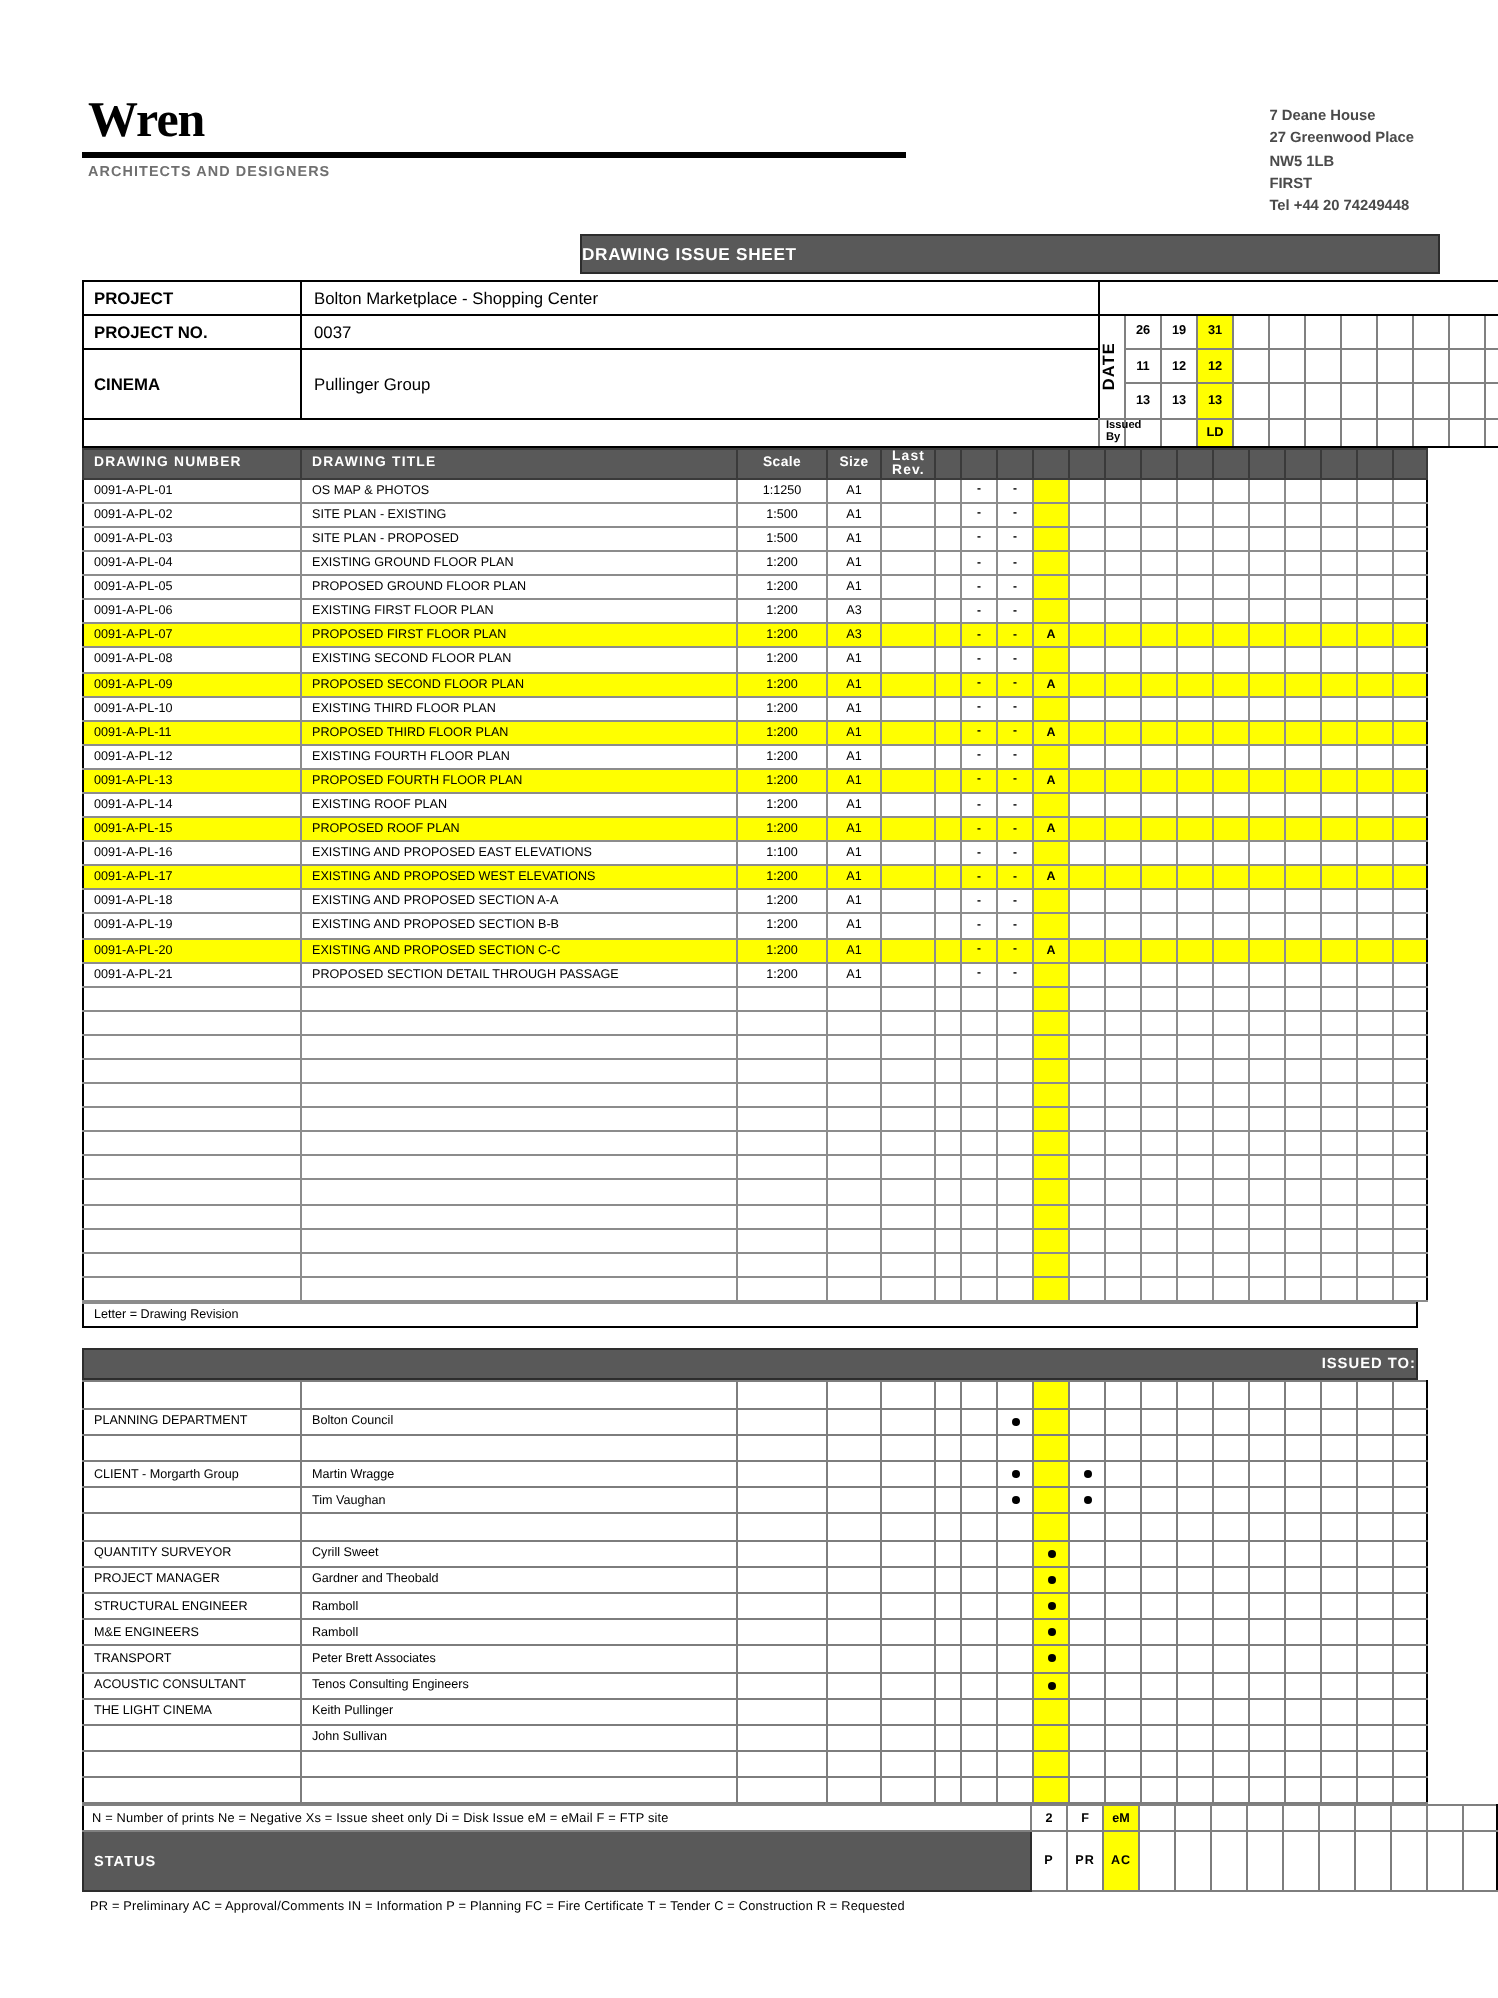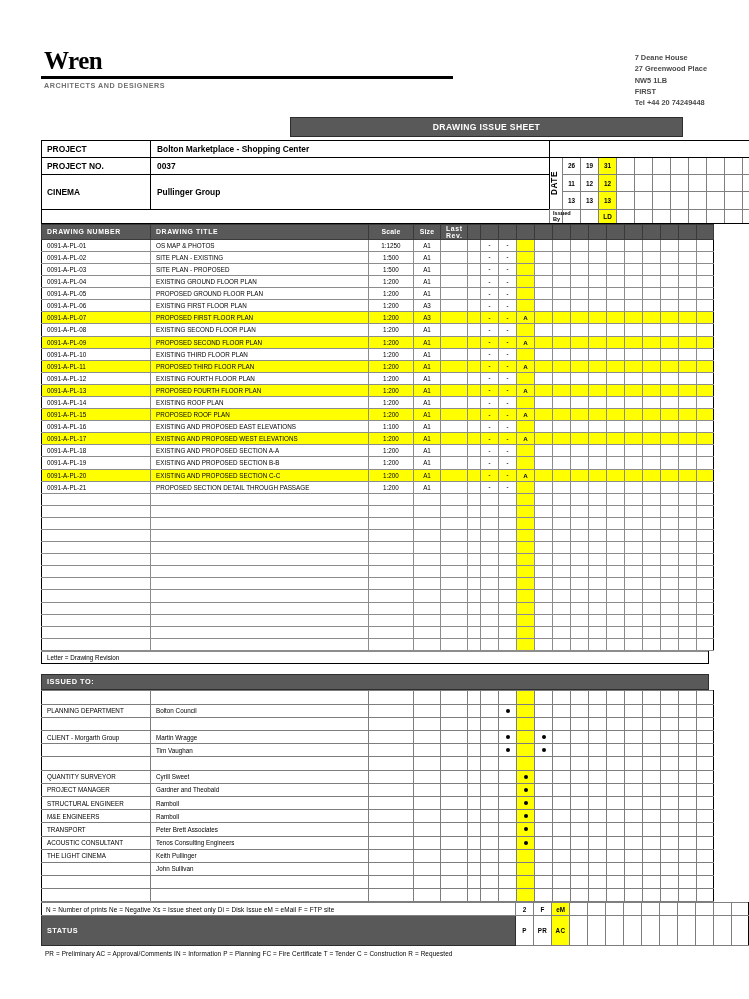--- a/index.html
+++ b/index.html
@@ -48,47 +48,46 @@
     color: #4a4a4a;
     line-height: 1.52;
     padding-top: 4px;
     padding-right: 2px;
   }
 
   
   .titlebar {
     margin-top: 9px;
     margin-left: 249px;
-    width: 393px;
+    width: 430px;
     background: #595959;
     color: #fff;
     font-size: 8.6px;
     font-weight: bold;
     letter-spacing: 0.35px;
-    text-align: center;
     padding: 3.5px 0 4px;
     border: 1px solid #2d2d2d;
   }
 
   
   table { border-collapse: collapse; width: 100%; table-layout: fixed; }
   td, th { padding: 0; border: 1px solid #808080; vertical-align: middle; }
 
   .blk { border: 1px solid #000 !important; }
   .blk-l { border-left: 1px solid #000 !important; }
   .blk-r { border-right: 1px solid #000 !important; }
   .blk-t { border-top: 1px solid #000 !important; }
   .blk-b { border-bottom: 1px solid #000 !important; }
 
   .lbl {
     font-size: 8.4px; font-weight: bold;
     padding-left: 5px;
   }
   .val {
-    font-size: 8.4px; font-weight: bold;
+    font-size: 8.4px; font-weight: normal;
     padding-left: 6px;
   }
 
   .datevert {
     font-size: 8.2px; font-weight: bold;
     text-align: center;
     writing-mode: vertical-rl;
     transform: rotate(180deg);
     white-space: nowrap;
     letter-spacing: 0.6px;
@@ -1058,21 +1057,21 @@
   </table>
 
   <table>
     <tbody>
         <tr>
       <td class="note blk-l blk-b blk-r">Letter = Drawing Revision</td>
     </tr>
   </tbody>
     </table>
 
-  <div class="secbar" style="margin-top:10px;">ISSUED TO:</div>
+  <div class="secbar" style="margin-top:10px;text-align:right;">ISSUED TO:</div>
 
   <table>
     <colgroup>
       <col style="width:109px">
         <col style="width:218px">
       <col style="width:45px">
         <col style="width:27px">
         <col style="width:27px">
       <col style="width:13px">
         <col style="width:18px">

